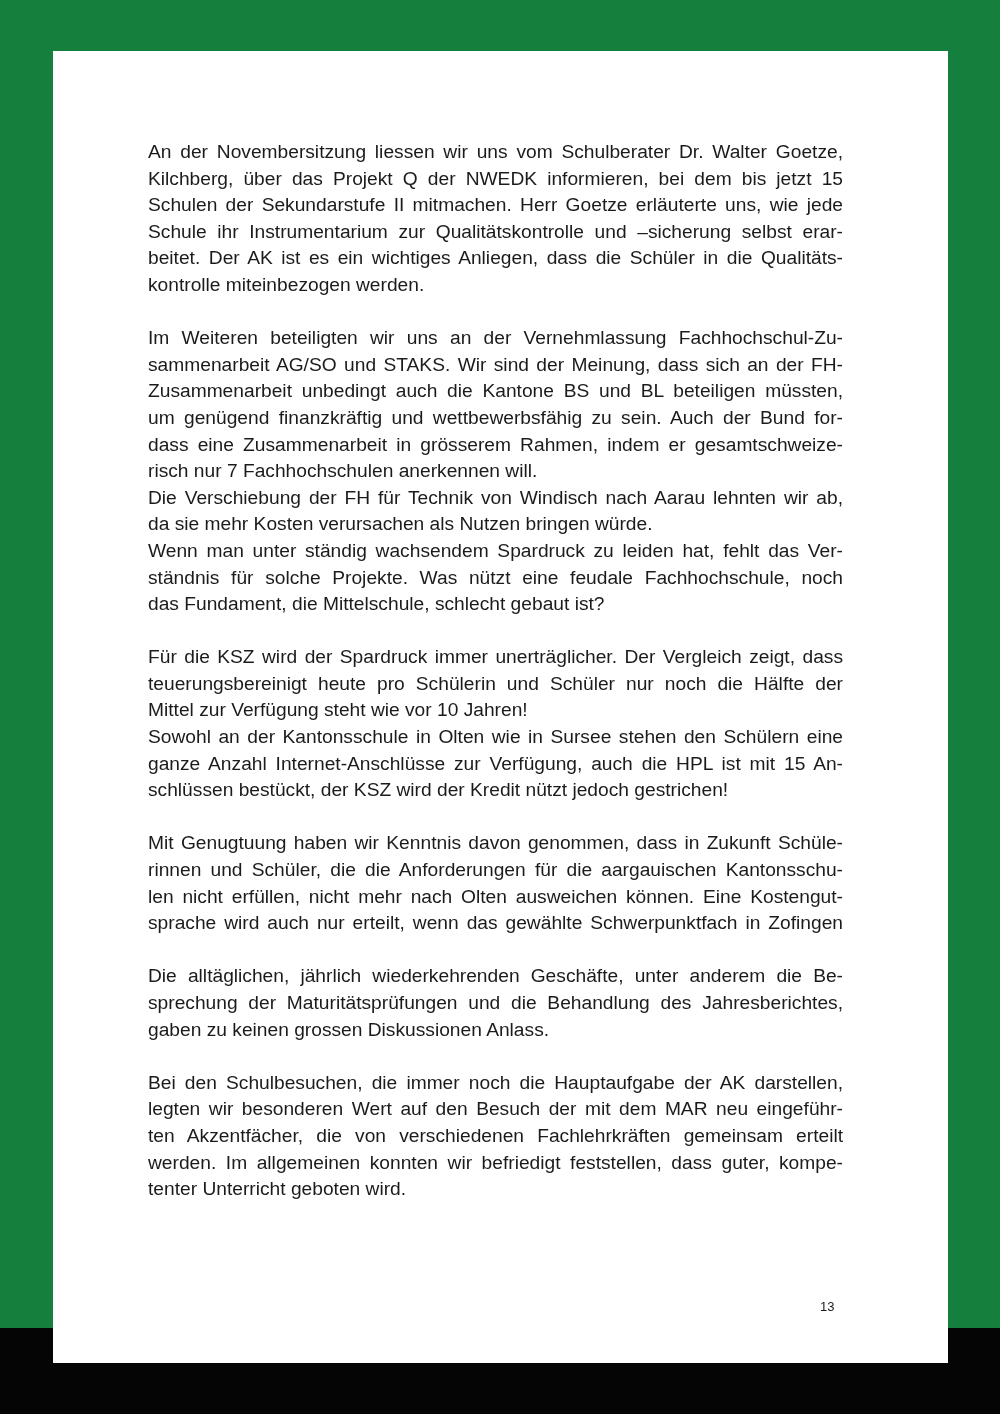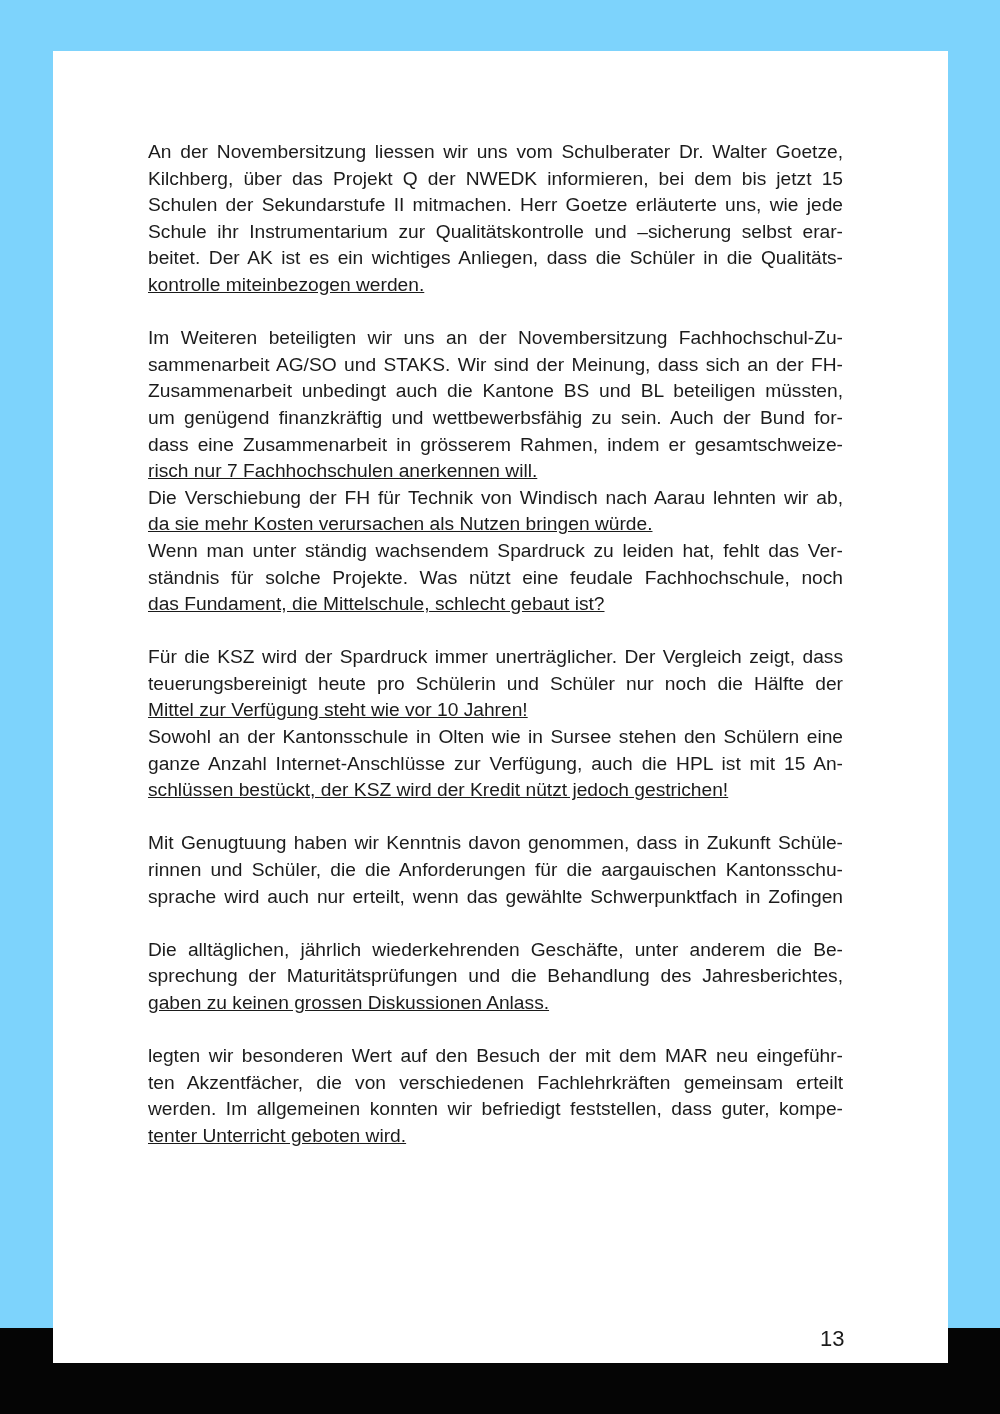--- a/index.html
+++ b/index.html
@@ -7,21 +7,21 @@
     padding: 0;
     width: 1000px;
     height: 1414px;
     background: #050505;
     overflow: hidden;
   }
   .scan {
     position: relative;
     width: 1000px;
     height: 1328px;
-    background: #7dd3fc;
+    background: #15803d;
   }
   .page {
     position: absolute;
     left: 53px;
     top: 51px;
     width: 895px;
     height: 1312px;
     background: #ffffff;
   }
   .body-text {
@@ -41,53 +41,51 @@
   .line {
     display: block;
     text-align: justify;
     text-align-last: justify;
     white-space: nowrap;
     height: 26.6px;
   }
   .line.last {
     text-align: left;
     text-align-last: left;
-    text-decoration: underline;
   }
   .page-number {
     position: absolute;
     left: 767px;  
     top: 1243px;  
     width: 23px;
-    text-align: center;
+    text-align: left;
     font-family: "Liberation Sans", sans-serif;
-    font-size: 22px;
+    font-size: 13px;
     line-height: 26px;
     color: #1b1b1b;
-    margin-top: 32px;
   }
 </style>
 </head>
 <body>
 
 <div class="scan">
   <div class="page">
     <div class="body-text">
 
       <p class="para">
         <span class="line">An der Novembersitzung liessen wir uns vom Schulberater Dr. Walter Goetze,</span>
         <span class="line">Kilchberg, über das Projekt Q der NWEDK informieren, bei dem bis jetzt 15</span>
         <span class="line">Schulen der Sekundarstufe II mitmachen. Herr Goetze erläuterte uns, wie jede</span>
         <span class="line">Schule ihr Instrumentarium zur Qualitätskontrolle und –sicherung selbst erar-</span>
         <span class="line">beitet. Der AK ist es ein wichtiges Anliegen, dass die Schüler in die Qualitäts-</span>
         <span class="line last">kontrolle miteinbezogen werden.</span>
       </p>
 
       <p class="para">
-        <span class="line">Im Weiteren beteiligten wir uns an der Novembersitzung Fachhochschul-Zu-</span>
+        <span class="line">Im Weiteren beteiligten wir uns an der Vernehmlassung Fachhochschul-Zu-</span>
         <span class="line">sammenarbeit AG/SO und STAKS. Wir sind der Meinung, dass sich an der FH-</span>
         <span class="line">Zusammenarbeit unbedingt auch die Kantone BS und BL beteiligen müssten,</span>
         <span class="line">um genügend finanzkräftig und wettbewerbsfähig zu sein. Auch der Bund for-</span>
         <span class="line">dass eine Zusammenarbeit in grösserem Rahmen, indem er gesamtschweize-</span>
         <span class="line last">risch nur 7 Fachhochschulen anerkennen will.</span>
         <span class="line">Die Verschiebung der FH für Technik von Windisch nach Aarau lehnten wir ab,</span>
         <span class="line last">da sie mehr Kosten verursachen als Nutzen bringen würde.</span>
         <span class="line">Wenn man unter ständig wachsendem Spardruck zu leiden hat, fehlt das Ver-</span>
         <span class="line">ständnis für solche Projekte. Was nützt eine feudale Fachhochschule, noch</span>
         <span class="line last">das Fundament, die Mittelschule, schlecht gebaut ist?</span>
@@ -98,30 +96,32 @@
         <span class="line">teuerungsbereinigt heute pro Schülerin und Schüler nur noch die Hälfte der</span>
         <span class="line last">Mittel zur Verfügung steht wie vor 10 Jahren!</span>
         <span class="line">Sowohl an der Kantonsschule in Olten wie in Sursee stehen den Schülern eine</span>
         <span class="line">ganze Anzahl Internet-Anschlüsse zur Verfügung, auch die HPL ist mit 15 An-</span>
         <span class="line last">schlüssen bestückt, der KSZ wird der Kredit nützt jedoch gestrichen!</span>
       </p>
 
       <p class="para">
         <span class="line">Mit Genugtuung haben wir Kenntnis davon genommen, dass in Zukunft Schüle-</span>
         <span class="line">rinnen und Schüler, die die Anforderungen für die aargauischen Kantonsschu-</span>
+        <span class="line">len nicht erfüllen, nicht mehr nach Olten ausweichen können. Eine Kostengut-</span>
         <span class="line">sprache wird auch nur erteilt, wenn das gewählte Schwerpunktfach in Zofingen</span>
       </p>
 
       <p class="para">
         <span class="line">Die alltäglichen, jährlich wiederkehrenden Geschäfte, unter anderem die Be-</span>
         <span class="line">sprechung der Maturitätsprüfungen und die Behandlung des Jahresberichtes,</span>
         <span class="line last">gaben zu keinen grossen Diskussionen Anlass.</span>
       </p>
 
       <p class="para">
+        <span class="line">Bei den Schulbesuchen, die immer noch die Hauptaufgabe der AK darstellen,</span>
         <span class="line">legten wir besonderen Wert auf den Besuch der mit dem MAR neu eingeführ-</span>
         <span class="line">ten Akzentfächer, die von verschiedenen Fachlehrkräften gemeinsam erteilt</span>
         <span class="line">werden. Im allgemeinen konnten wir befriedigt feststellen, dass guter, kompe-</span>
         <span class="line last">tenter Unterricht geboten wird.</span>
       </p>
 
     </div>
 
     <div class="page-number">13</div>
   </div>

